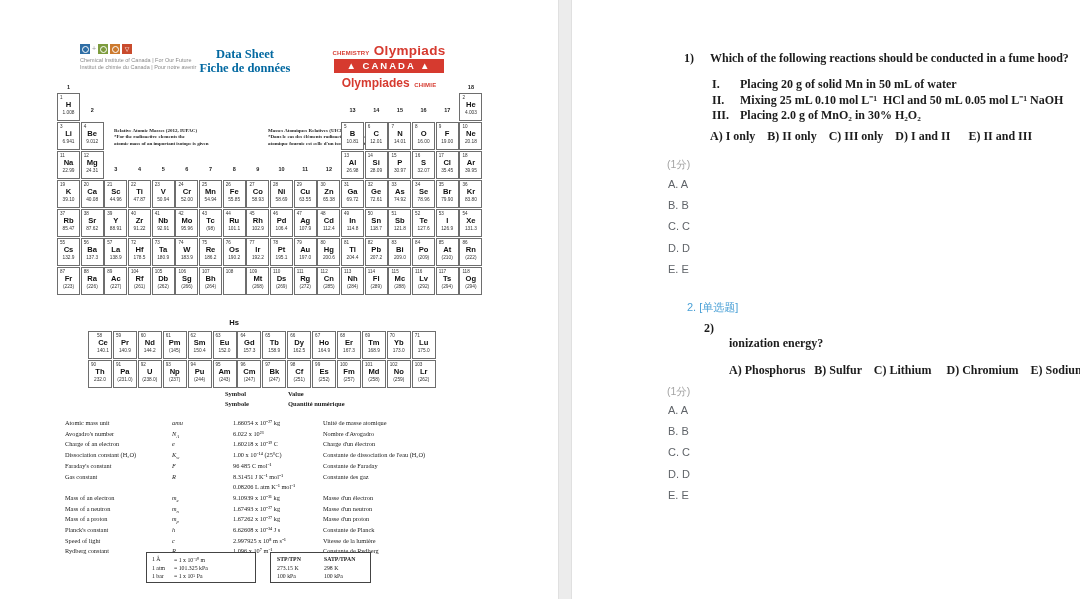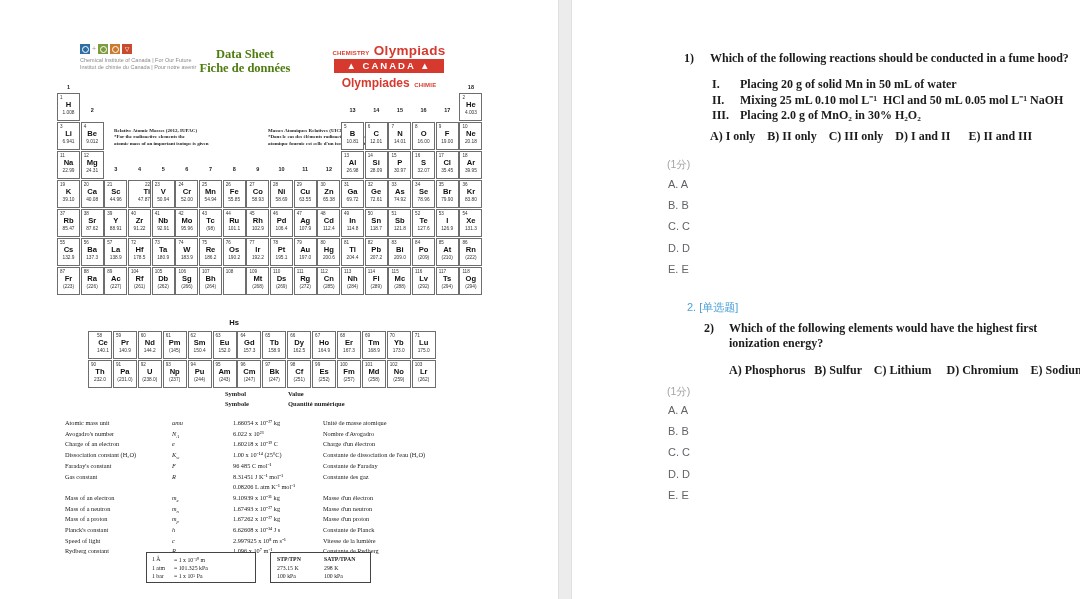--- a/index.html
+++ b/index.html
@@ -8,21 +8,21 @@
 
   
   .left-pane{position:absolute;left:0;top:0;width:558px;height:599px;background:#fff;}
   .cic-logos{position:absolute;left:80px;top:44px;display:flex;align-items:center;gap:2px;}
   .cic-sq{width:10px;height:10px;display:flex;align-items:center;justify-content:center;}
   .cic-ring{width:5px;height:5px;border:1px solid #fff;border-radius:50%;}
   .cic-tri{color:#fff;font-size:6px;line-height:6px;}
   .cic-plus{color:#999;font-size:7px;line-height:10px;}
   .cic-line{position:absolute;left:80px;color:#8a8a8a;font-size:5.5px;line-height:7px;white-space:nowrap;}
   .ds-title{position:absolute;left:190px;width:110px;text-align:center;
-            font-family:"Liberation Serif",serif;font-weight:bold;color:#4d7c0f;white-space:nowrap;}
+            font-family:"Liberation Serif",serif;font-weight:bold;color:#0369a1;white-space:nowrap;}
   .oly{position:absolute;left:330px;top:42px;width:118px;text-align:center;line-height:1;}
   .oly-row1{white-space:nowrap;}
   .oly-sm{font-size:6px;font-weight:bold;letter-spacing:.2px;}
   .oly-big{font-size:13.5px;font-weight:bold;letter-spacing:.3px;}
   .oly-banner{margin:1px 4px 1px 4px;background:#d63a2f;color:#fff;font-weight:bold;
               font-size:9.5px;letter-spacing:2px;padding:2px 0 2px 0;white-space:nowrap;}
   .oly-red{color:#d63a2f;}
   .oly-big2{font-size:12px;font-weight:bold;}
 
   .pt{position:absolute;left:0;top:0;width:558px;height:599px;}
@@ -210,21 +210,21 @@
         <div class="pt-cell" style="left: 80.7px; top: 180px; width: 23px; height: 28px;">
           <span class="pt-num">20</span>
           <span class="pt-sym">Ca</span>
           <span class="pt-mass">40.08</span>
         </div>
         <div class="pt-cell" style="left: 104.3px; top: 180px; width: 23px; height: 28px;">
           <span class="pt-num">21</span>
           <span class="pt-sym">Sc</span>
           <span class="pt-mass">44.96</span>
         </div>
-        <div class="pt-cell" style="left: 128px; top: 180px; width: 23px; height: 28px; align-items: flex-end;">
+        <div class="pt-cell" style="left: 128px; top: 180px; width: 23px; height: 28px;">
           <span class="pt-num">22</span>
           <span class="pt-sym">Ti</span>
           <span class="pt-mass">47.87</span>
         </div>
         <div class="pt-cell" style="left: 151.7px; top: 180px; width: 23px; height: 28px;">
           <span class="pt-num">23</span>
           <span class="pt-sym">V</span>
           <span class="pt-mass">50.94</span>
         </div>
         <div class="pt-cell" style="left: 175.4px; top: 180px; width: 23px; height: 28px;">
@@ -839,21 +839,20 @@
         <div class="opt">A. A</div>
         <div class="opt">B. B</div>
         <div class="opt">C. C</div>
         <div class="opt">D. D</div>
         <div class="opt">E. E</div>
       </div>
 
     <div class="sec-label" style="left:115px;top:300px;">2. [单选题]</div>
 
     <div class="qtext" style="left:132px;top:321px;">2)</div>
-    <div class="qtext" style="left:157px;top:321px;">Which of the following elements would have the highest first</div>
     <div class="qtext" style="left:157px;top:336px;">ionization energy?</div>
     <div class="qtext" style="left:157px;top:363px;">A) Phosphorus   B) Sulfur    C) Lithium     D) Chromium    E) Sodium</div>
 
     <div class="pts" style="left:95px;top:385px;">(1分)</div>
     <div class="optlist" style="left:96px;top:404px;">
         <div class="opt">A. A</div>
         <div class="opt">B. B</div>
         <div class="opt">C. C</div>
         <div class="opt">D. D</div>
         <div class="opt">E. E</div>

